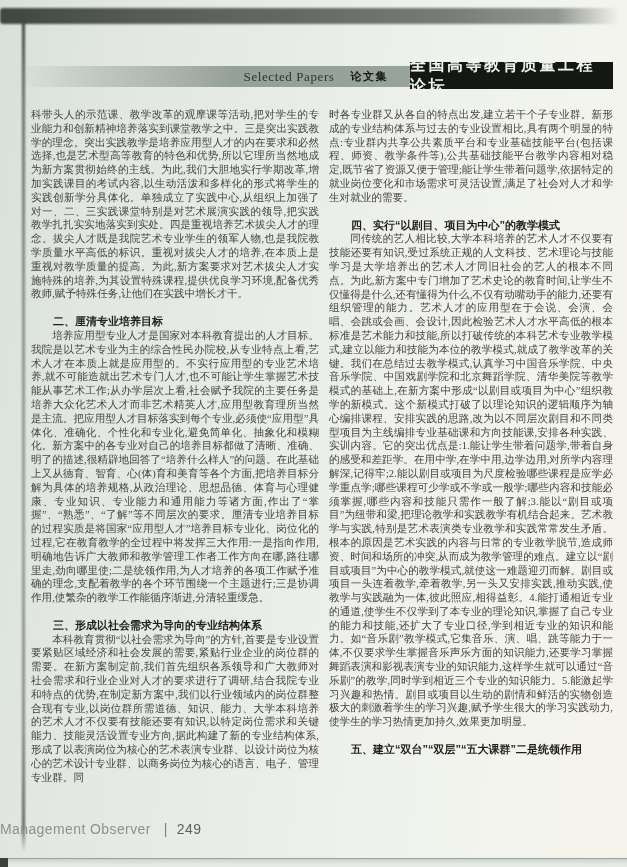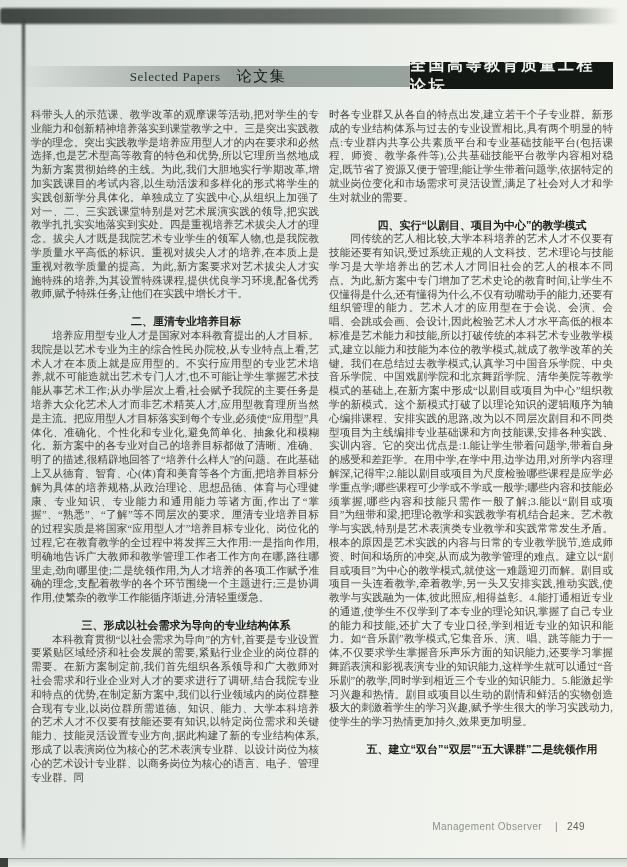--- a/index.html
+++ b/index.html
@@ -45,33 +45,33 @@
   .scan-corner {
     position: absolute; bottom: 0; left: 0;
     width: 8px; height: 9px;
     background: #3c413e;
   }
   
   .header-bar {
     position: absolute; top: 66px; left: 16px;
     width: 394px; height: 21px;
     box-sizing: border-box;
-    display: flex; align-items: center; justify-content: center;
-    gap: 16px; padding-right: 10px;
+    display: flex; align-items: center; justify-content: flex-end;
+    gap: 16px; padding-right: 22px;
     background: linear-gradient(to right,
       rgba(150,160,154,0) 0%, rgba(150,160,154,.45) 22%,
       #96a09a 55%, #99a39d 100%);
   }
   .header-en {
     font-family: "Liberation Serif", serif;
     font-size: 13px; color: #2e352f; letter-spacing: .6px;
   }
   .header-cn {
     font-family: "Liberation Sans", sans-serif;
-    font-size: 15px; font-weight: 400; color: #141915;
+    font-size: 11px; font-weight: 700; color: #141915;
     letter-spacing: 1.5px;
   }
   .header-box {
     position: absolute; top: 62px; left: 410px;
     width: 203px; height: 27px;
     background: #141815;
     display: flex; align-items: center; justify-content: center;
     font-family: "Liberation Sans", sans-serif;
     font-size: 16px; font-weight: 700; color: #f1f3ee;
     letter-spacing: 2.5px;
@@ -90,29 +90,28 @@
   .col-right { left: 329px; width: 284px; height: 700px; }
   .col p { margin: 0; }
   .col p.ind { text-indent: 2em; }
   .col h3 {
     margin: 14px 0 0 0;
     font-family: "Liberation Sans", sans-serif;
     font-size: 11px; font-weight: 700;
     line-height: 13.8px;
     color: #211f19;
     text-indent: 2em;
-    text-align: center;
+    text-align: left;
   }
   
   .footer {
     position: absolute; top: 821px; left: 0;
     width: 585px;
-    text-align: right;
     font-family: "Liberation Sans", sans-serif;
-    font-size: 10px; color: #8d918e;
+    font-size: 14px; color: #8d918e;
     letter-spacing: .4px;
   }
   .footer .sep { margin: 0 9px 0 13px; color: #7d817e; }
   .footer .pn  { color: #5b5f5b; }
 </style>
 </head>
 <body>
 
 <div class="page">
 

